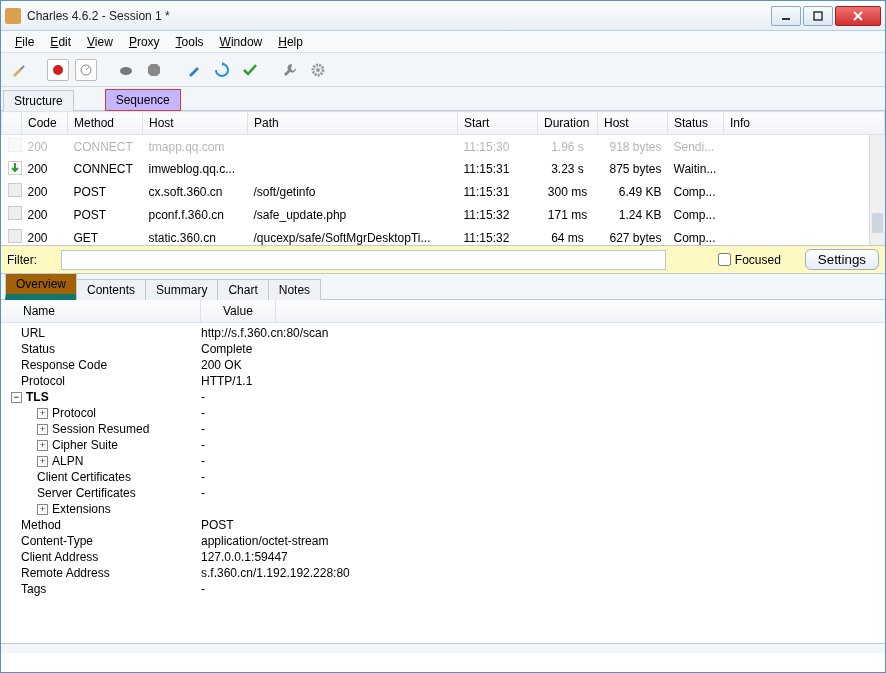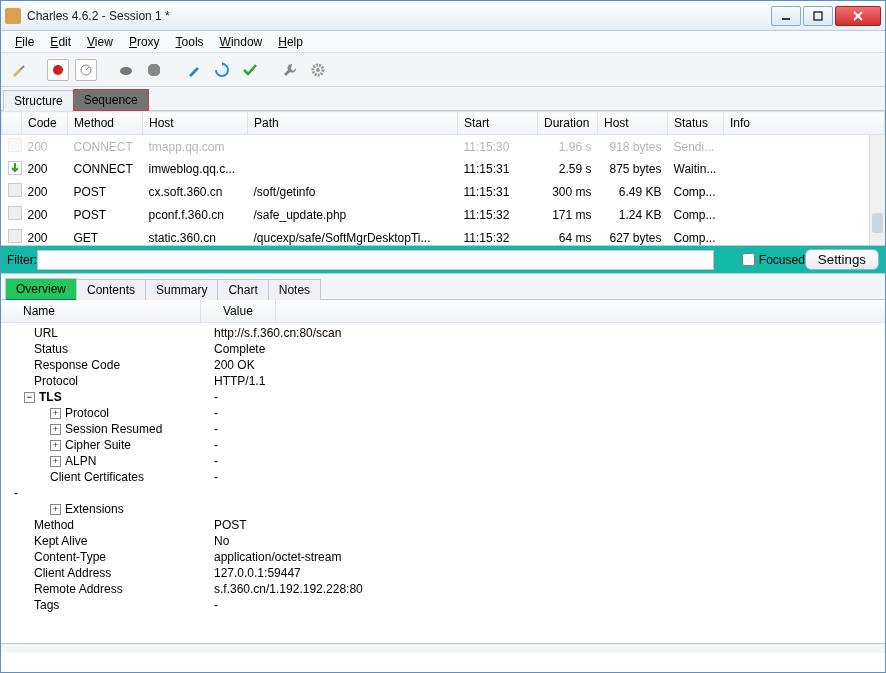--- a/index.html
+++ b/index.html
@@ -13,51 +13,51 @@
 .winbtn svg { display:block; }
 .menubar { height: 22px; background: #f8f9fb; border-bottom: 1px solid #d6e0ea; display: flex; align-items: center; padding: 0 6px; }
 .menu-item { padding: 2px 8px; cursor: default; }
 .menu-item u { text-decoration: underline; }
 .toolbar { height: 34px; background: #f3f6f9; border-bottom: 1px solid #cfd8e2; display: flex; align-items: center; padding: 0 6px; gap: 6px; }
 .tool-sep { width: 6px; }
 .tool-btn { width: 22px; height: 22px; display: flex; align-items: center; justify-content: center; border-radius: 2px; }
 .tool-btn.framed { border: 1px solid #bbb; background: #fff; }
 .tabs1 { display: flex; align-items: flex-end; height: 24px; padding-left: 2px; border-bottom: 1px solid #c0c8d0; background: #f3f6f9; }
 .tab { padding: 3px 10px; border: 1px solid #c0c8d0; border-bottom: none; background: #eef1f5; margin-right: -1px; position: relative; top: 1px; }
-.tab.active { background: #737373; border-bottom: 1px solid #fff; }
+.tab.active { background: #c4b5fd; border-bottom: 1px solid #fff; margin-left: 32px; }
 .tab.highlight { outline: 1px solid #d04040; outline-offset: -1px; }
 .table-wrap { height: 135px; overflow: hidden; position: relative; border-bottom: 1px solid #c0c8d0; }
 .tbl { width: 100%; border-collapse: collapse; table-layout: fixed; }
 .th-row th { text-align: left; font-weight: normal; padding: 4px 6px; background: linear-gradient(#fdfdfe,#f0f3f7); border: 1px solid #dde3ea; }
 .tbl td { padding: 3px 6px; white-space: nowrap; overflow: hidden; text-overflow: ellipsis; }
 .col-icon { width: 20px; }
 .col-code { width: 46px; }
 .col-method { width: 75px; }
 .col-host { width: 105px; }
 .col-path { width: 210px; }
 .col-start { width: 80px; }
-.col-dur { width: 60px; text-align: right; }
+.col-dur { width: 60px; text-align: center; }
 .col-size { width: 70px; text-align: right; }
 .col-status { width: 56px; }
 .col-info { }
 .row-icon { width: 14px; height: 14px; display: inline-block; }
 .scroll-v { position: absolute; right: 0; top: 24px; bottom: 0; width: 16px; background: #f0f0f0; border-left: 1px solid #ddd; }
 .scroll-thumb { position: absolute; left: 2px; right: 2px; background: #cdd6e0; border-radius: 2px; }
-.filterbar { height: 28px; display: flex; align-items: center; padding: 3px 6px; gap: 0; border-bottom: 1px solid #c0c8d0; background: #14b8a6; }
+.filterbar { height: 28px; display: flex; align-items: center; padding: 3px 6px; gap: 24px; border-bottom: 1px solid #c0c8d0; background: #fef9c3; }
 .filterbar input[type=text] { flex: 1; height: 20px; border: 1px solid #b8c4d2; padding: 0 4px; }
 .filterbar label { display: flex; align-items: center; gap: 4px; padding-left: 28px; }
 .btn { padding: 2px 12px; border: 1px solid #9eb0c4; background: linear-gradient(#fefefe,#e6ecf3); border-radius: 6px; }
 .tabs2 { display: flex; align-items: flex-end; height: 26px; padding: 4px 4px 0; border-bottom: 1px solid #c0c8d0; background: #f3f6f9; }
 .detail-tab { padding: 3px 10px; border: 1px solid #c0c8d0; border-bottom: none; background: #eef1f5; margin-right: -1px; position: relative; top: 1px; }
-.detail-tab.active { background: #22c55e; border-bottom: 1px solid #0f766e; }
+.detail-tab.active { background: #a16207; border-bottom: 6px solid #0f766e; }
 .detail-header { display: flex; background: linear-gradient(#fdfdfe,#f0f3f7); border-bottom: 1px solid #dde3ea; }
 .detail-header div { padding: 4px 22px; border-right: 1px solid #dde3ea; }
 .dh-name { width: 200px; }
 .detail-body { height: 320px; overflow-y: auto; padding: 2px 0; }
-.dr { display: flex; padding: 1px 13px; }
+.dr { display: flex; padding: 1px 0; }
 .dr .dn { width: 200px; padding-left: 20px; }
 .dr .dv { flex: 1; }
 .dr.group .dn { padding-left: 10px; font-weight: bold; }
 .dr.sub .dn { padding-left: 36px; }
 .expander { display: inline-block; width: 11px; height: 11px; border: 1px solid #888; line-height: 9px; text-align: center; font-size: 9px; margin-right: 4px; color: #333; background: #fff; vertical-align: middle; }
 .statusbar { height: 10px; background: #f3f6f9; border-top: 1px solid #c0c8d0; }
 </style>
 </head>
 <body>
 
@@ -203,21 +203,21 @@
         </tr>
         <tr class="row">
           <td><span class="row-icon" style="background:none;border:1px solid #ccc;position:relative"><svg width="12" height="12">
                 <path d="M6 1 L6 9 M3 6 L6 9 L9 6" stroke="#30a030" fill="none" stroke-width="2"></path>
               </svg></span></td>
   <td>200</td>
   <td>CONNECT</td>
   <td>imweblog.qq.c...</td>
   <td></td>
   <td>11:15:31</td>
-  <td class="col-dur">2.59 s</td>
+  <td class="col-dur">3.23 s</td>
   <td class="col-size">875 bytes</td>
   <td>Waitin...</td>
   <td></td>
         </tr>
         <tr class="row">
           <td><span class="row-icon" style="background:#eee;border:1px solid #ccc;position:relative"></span></td>
   <td>200</td>
   <td>POST</td>
   <td>cx.soft.360.cn</td>
   <td>/soft/getinfo</td>
@@ -316,35 +316,32 @@
     </div>
     <div class="dr sub">
       <div class="dn"><span class="expander">+</span>ALPN</div>
       <div class="dv">-</div>
     </div>
     <div class="dr sub">
       <div class="dn">Client Certificates</div>
       <div class="dv">-</div>
     </div>
     <div class="dr sub">
+      <div class="dn">Server Certificates</div>
       <div class="dv">-</div>
     </div>
     <div class="dr sub">
       <div class="dn"><span class="expander">+</span>Extensions</div>
       <div class="dv"></div>
     </div>
     <div class="dr">
       <div class="dn">Method</div>
       <div class="dv">POST</div>
     </div>
     <div class="dr">
-      <div class="dn">Kept Alive</div>
-      <div class="dv">No</div>
-    </div>
-    <div class="dr">
       <div class="dn">Content-Type</div>
       <div class="dv">application/octet-stream</div>
     </div>
     <div class="dr">
       <div class="dn">Client Address</div>
       <div class="dv">127.0.0.1:59447</div>
     </div>
     <div class="dr">
       <div class="dn">Remote Address</div>
       <div class="dv">s.f.360.cn/1.192.192.228:80</div>

